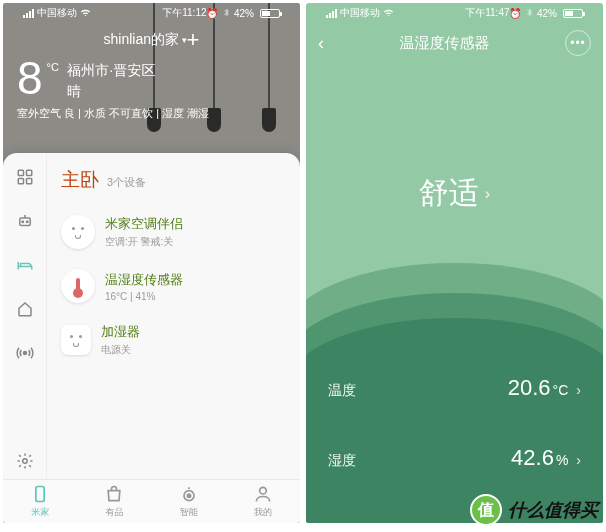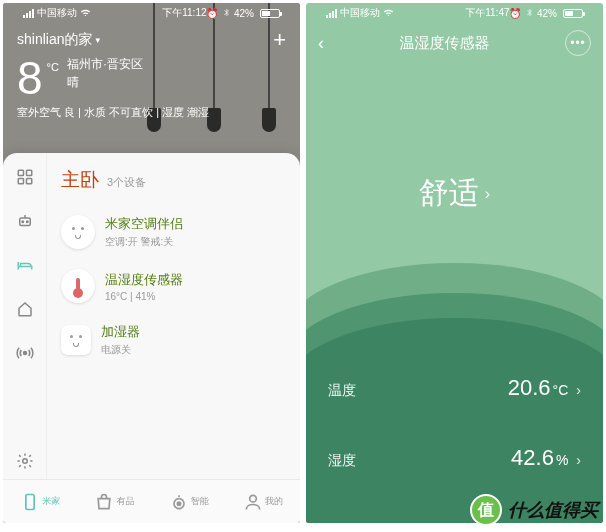--- a/index.html
+++ b/index.html
@@ -20,30 +20,30 @@
 .sb-center{flex:1;text-align:right}
 .sb-right{display:flex;align-items:center;gap:3px}
 .signal{display:inline-flex;gap:1px;align-items:flex-end}
 .signal i{width:2px;background:#fff;display:inline-block}
 .signal i:nth-child(1){height:3px}.signal i:nth-child(2){height:5px}.signal i:nth-child(3){height:7px}.signal i:nth-child(4){height:9px}
 .batt{display:inline-flex;align-items:center;gap:6px}
 .batt-body{width:20px;height:9px;border:1px solid #fff;border-radius:2px;position:relative}
 .batt-body::after{content:"";position:absolute;right:-3px;top:2px;width:2px;height:4px;background:#fff;border-radius:0 1px 1px 0}
 .batt-fill{position:absolute;left:1px;top:1px;bottom:1px;width:42%;background:#fff}
 
-.hdr{position:absolute;top:24px;left:0;right:0;padding:0 14px;color:#fff;z-index:4;display:flex;justify-content:space-between;align-items:center}
+.hdr{position:absolute;top:24px;left:0;right:0;padding:0 14px;color:#fff;z-index:4;display:flex;justify-content:center;align-items:center}
 .home-name{font-size:14px;display:flex;align-items:center;gap:3px}
 .caret{font-size:9px}
 .plus{font-size:22px;font-weight:200}
 
 .weather{position:absolute;top:52px;left:14px;color:#fff;z-index:4}
 .temp-row{display:flex;align-items:flex-start;gap:4px}
 .temp-big{font-size:46px;font-weight:200;line-height:1}
 .temp-unit{font-size:11px;margin-top:6px}
-.loc-col{margin-left:4px;font-size:12px}
+.loc-col{margin-left:4px;margin-top:5px;font-size:14px}
 .loc-col div{line-height:1.5}
 .air-row{font-size:11px;margin-top:4px}
 
 .sheet{position:absolute;left:0;right:0;bottom:40px;top:150px;background:#f8f8f8;border-radius:14px 14px 0 0;display:flex;z-index:6;box-shadow:0 -2px 12px rgba(0,0,0,.1)}
 .rail{width:44px;display:flex;flex-direction:column;align-items:center;padding-top:14px;gap:24px;border-right:1px solid #eee}
 .rail-spacer{flex:1}
 .ricon{width:20px;height:20px;display:flex;align-items:center;justify-content:center;color:#888}
 .ricon.active{color:#6ac7b8}
 .ricon svg{width:18px;height:18px}
 
@@ -58,21 +58,21 @@
 .plug-holes::before{left:1px}.plug-holes::after{right:1px}
 .plug-holes i{position:absolute;bottom:0;left:4px;width:6px;height:4px;border:1px solid #999;border-top:none;border-radius:0 0 3px 3px}
 .thermo{width:4px;height:16px;background:#d66;border-radius:3px;position:relative}
 .thermo::after{content:"";position:absolute;bottom:-4px;left:-3px;width:10px;height:10px;background:#d66;border-radius:50%}
 .square-plug{width:30px;height:30px;border-radius:7px;background:#fff;box-shadow:0 1px 3px rgba(0,0,0,.12);display:flex;align-items:center;justify-content:center}
 .dev-txt{flex:1}
 .dev-name{font-size:13px;color:#4d7c0f}
 .dev-sub{font-size:10px;color:#999;margin-top:2px}
 
 .tabbar{position:absolute;bottom:0;left:0;right:0;height:44px;background:#fafafa;border-top:1px solid #e8e8e8;display:flex;z-index:7}
-.tab{flex:1;display:flex;flex-direction:row;align-items:center;justify-content:center;gap:2px;font-size:9px;color:#999}
+.tab{flex:1;display:flex;flex-direction:column;align-items:center;justify-content:center;gap:2px;font-size:9px;color:#999}
 .tab.active{color:#5ec5b6}
 .tab svg{width:20px;height:20px}
 
 
 .p2{background:#93c9a5}
 .p2 .statusbar{color:#fff}
 .nav2{position:absolute;top:22px;left:0;right:0;height:36px;display:flex;align-items:center;justify-content:space-between;padding:0 12px;color:#fff;z-index:3}
 .back{font-size:18px}
 .nav-title{font-size:15px}
 .more{width:26px;height:26px;border:1px solid rgba(255,255,255,.6);border-radius:50%;display:flex;align-items:center;justify-content:center;font-size:12px;letter-spacing:1px}

